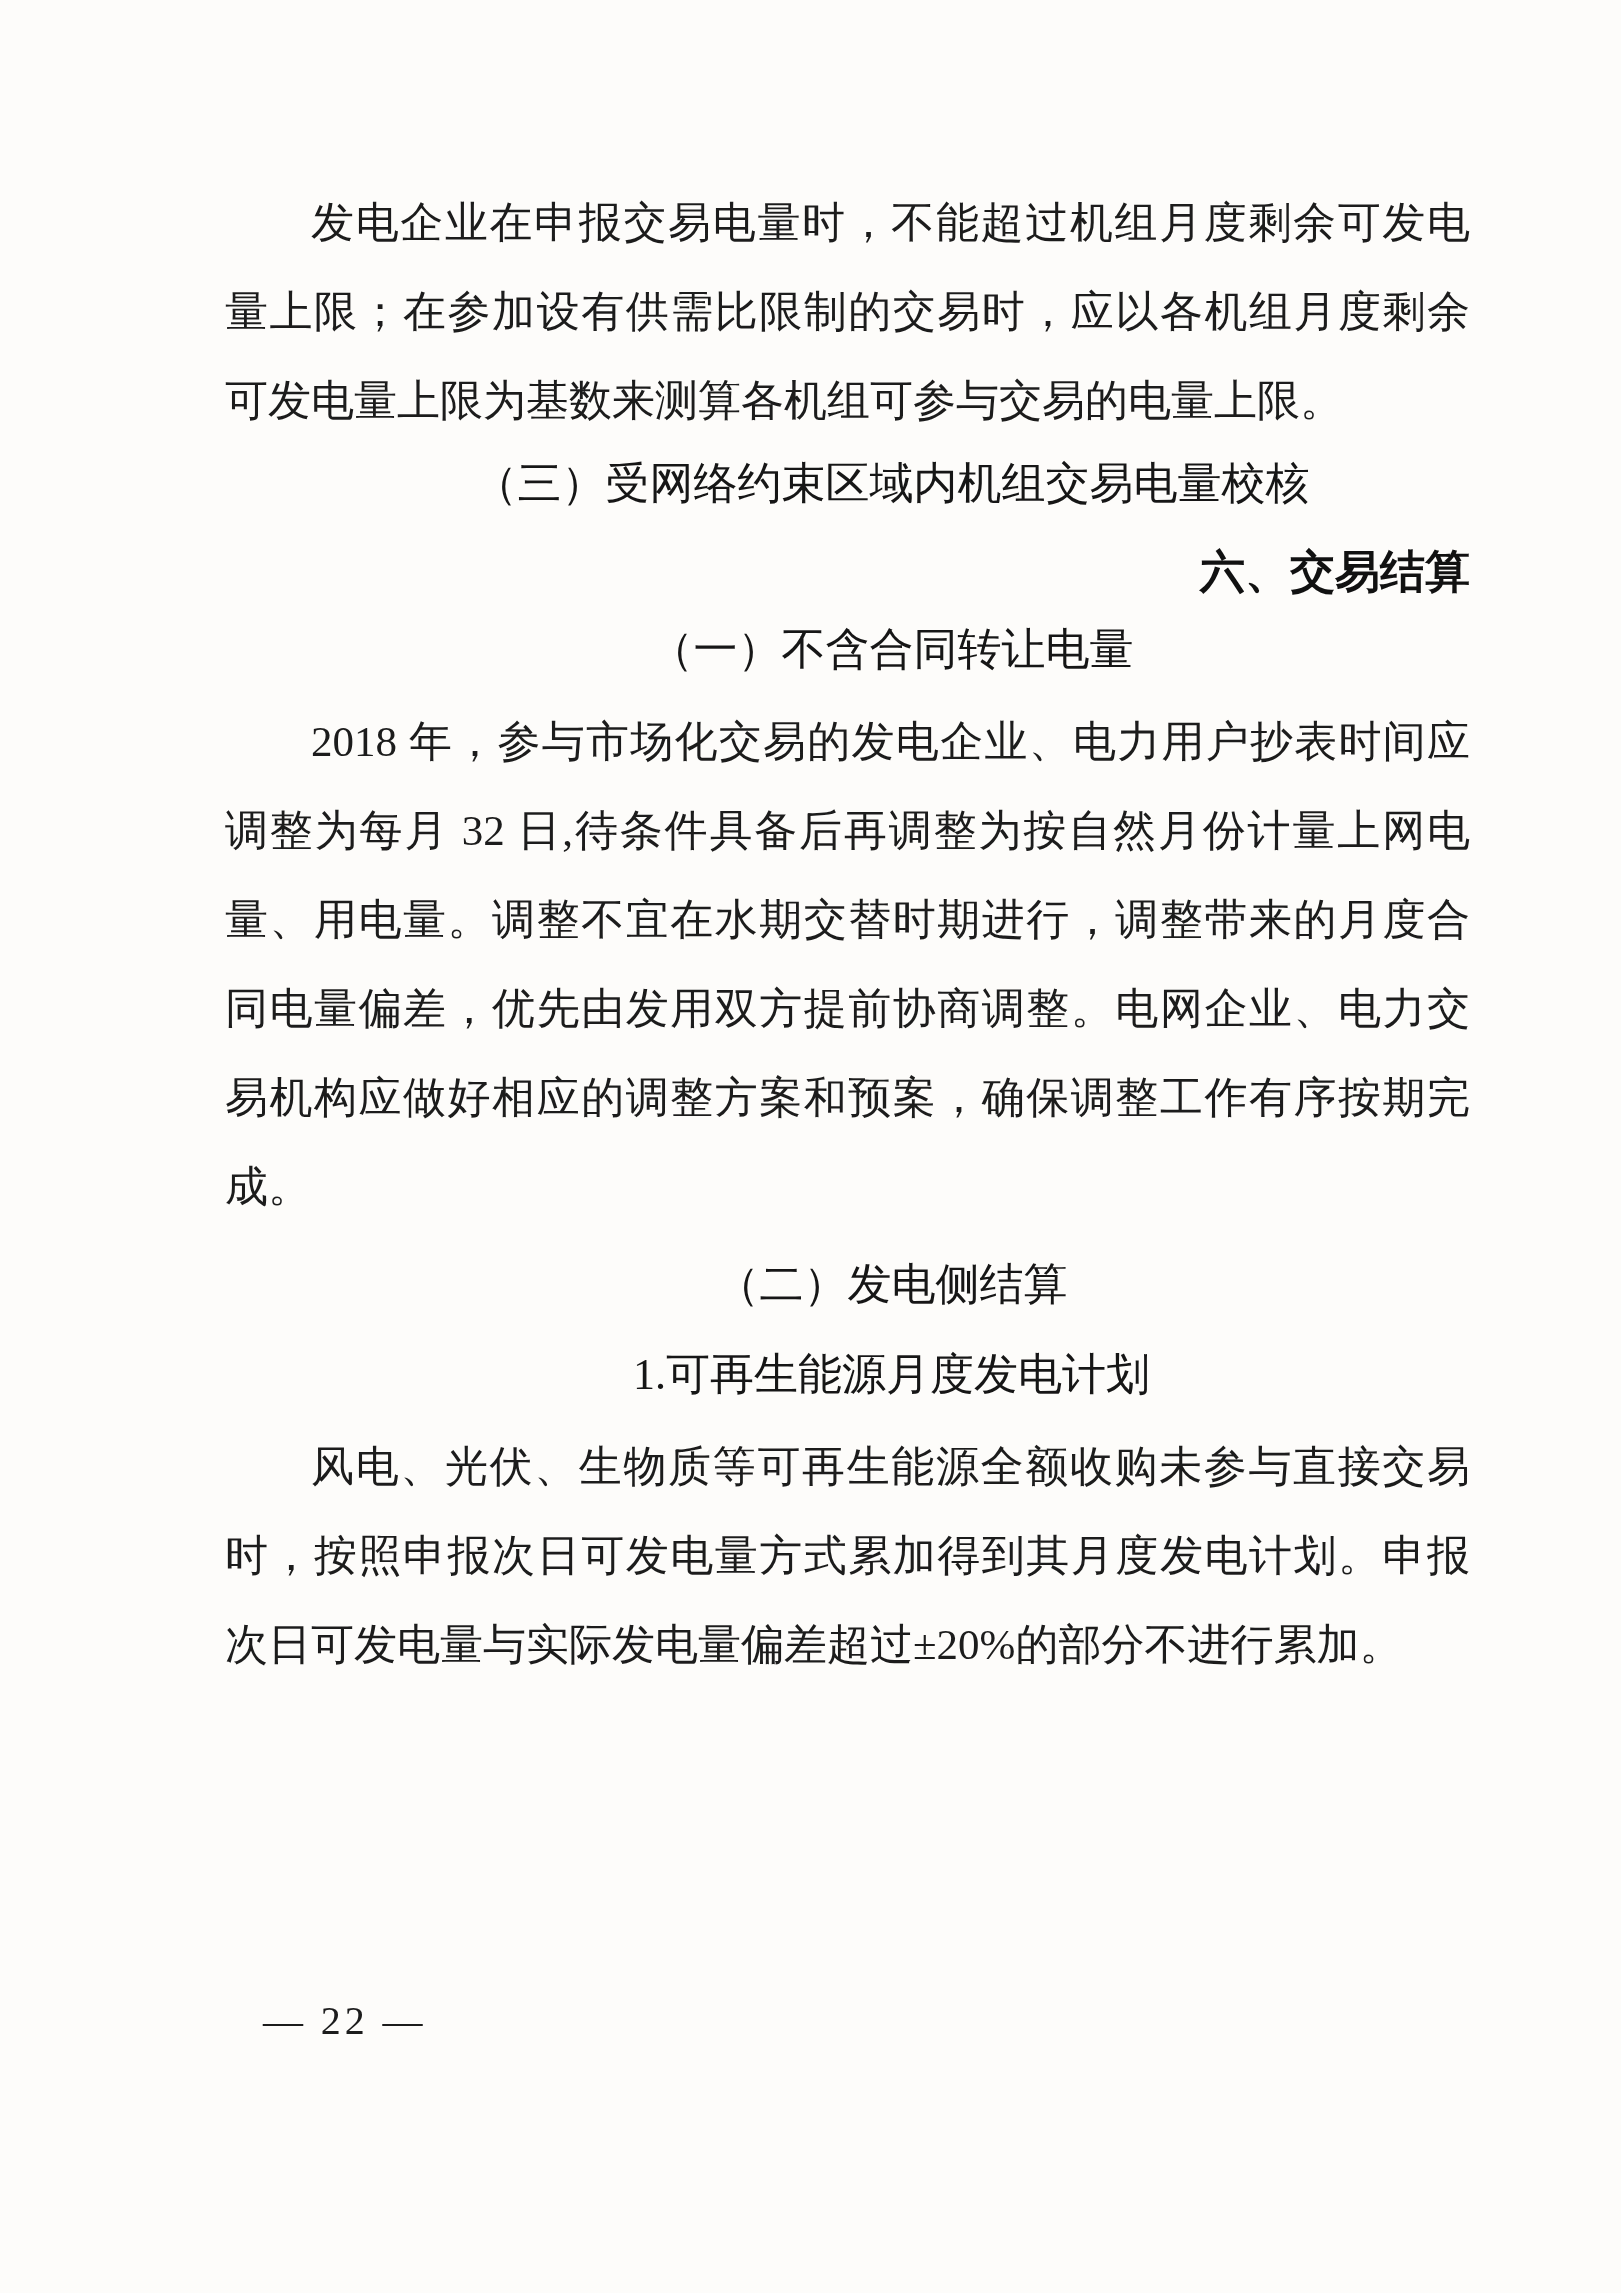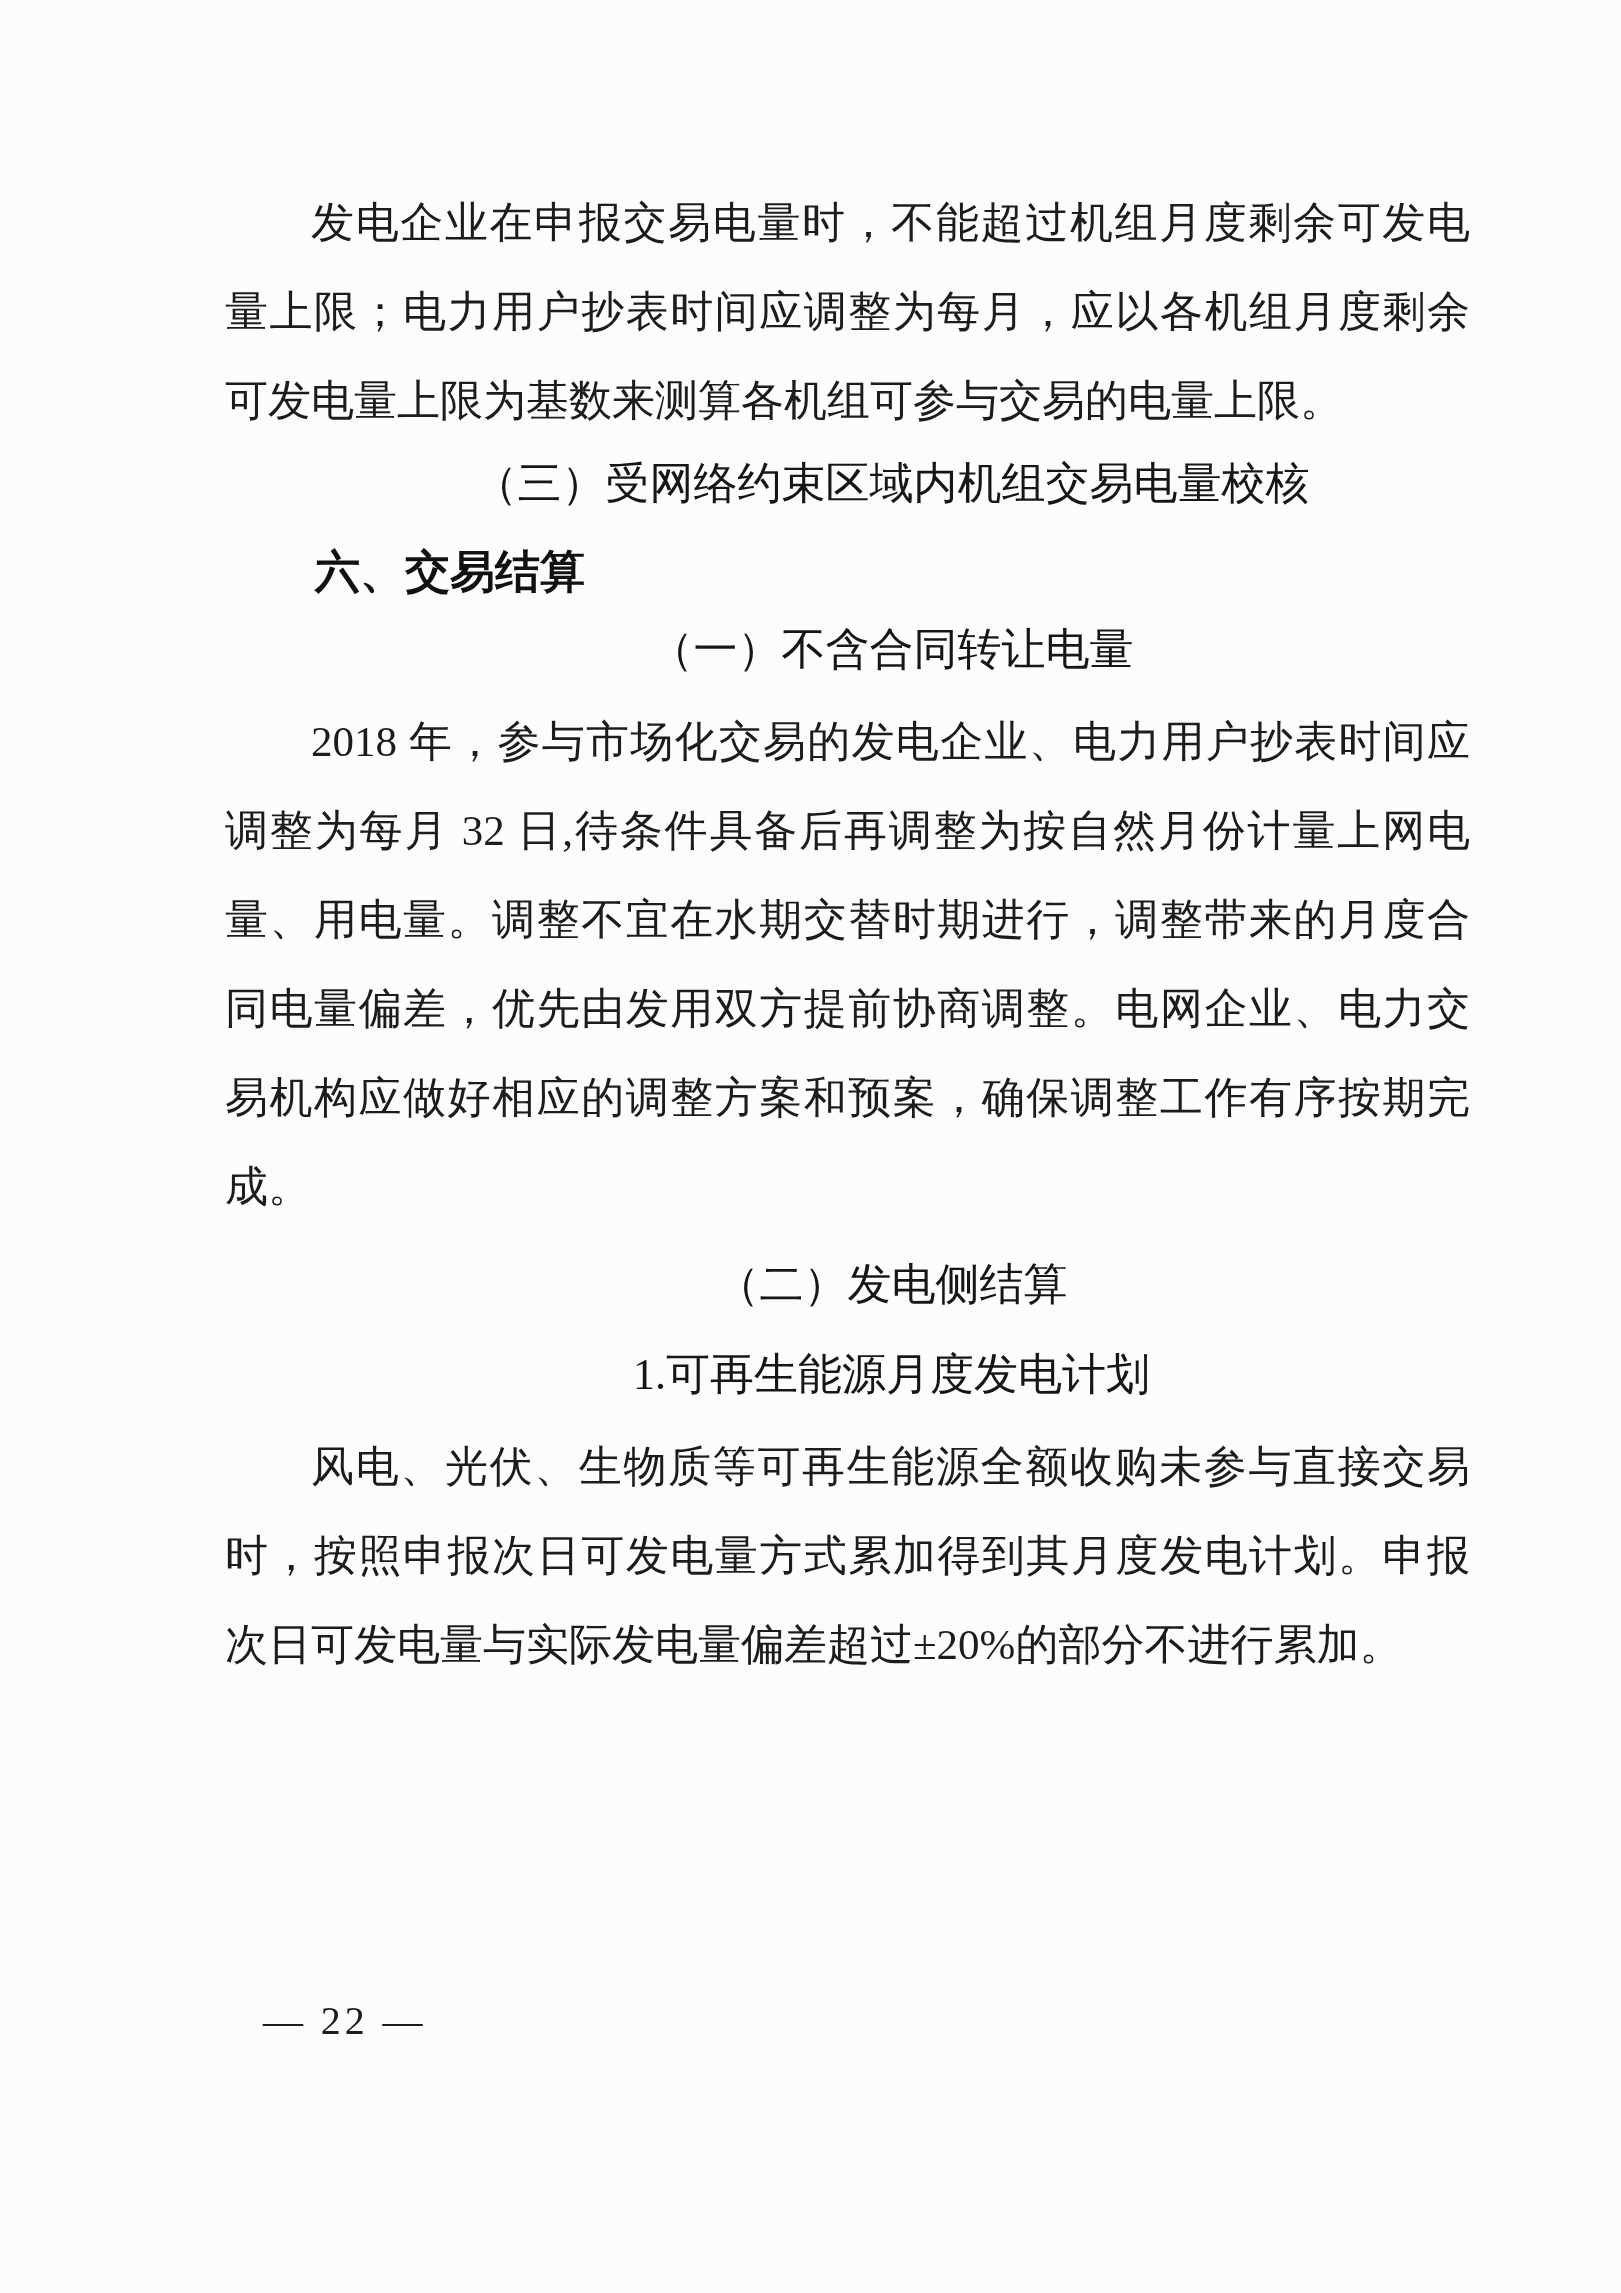--- a/index.html
+++ b/index.html
@@ -47,41 +47,41 @@
   }
   .head-bold {
     font-size: 45px;
     line-height: 78px;
     text-indent: 2em;
     margin: 0;
     font-weight: 700;
     font-family: "Liberation Sans", sans-serif;
     color: #111111;
   }
-  .mt10 { margin-top: 9.8px; }
+  .mt10 { margin-top: 9.8px; text-align: right; }
   .mt16 { margin-top: 15.7px; }
   .mt12 { margin-top: 11.8px; }
   .mt8  { margin-top: 7.8px; }
   .footer {
     position: absolute;
     left: 263px;
     top: 1997px;
     font-size: 40px;
     letter-spacing: 3.9px;
     color: #1c1c1c;
     font-family: "Liberation Serif", serif;
   }
 </style>
 </head>
 <body>
 
 <div class="page">
   <div class="content">
 
-    <p class="para">发电企业在申报交易电量时，不能超过机组月度剩余可发电量上限；电力用户抄表时间应调整为每月，应以各机组月度剩余可发电量上限为基数来测算各机组可参与交易的电量上限。</p>
+    <p class="para">发电企业在申报交易电量时，不能超过机组月度剩余可发电量上限；在参加设有供需比限制的交易时，应以各机组月度剩余可发电量上限为基数来测算各机组可参与交易的电量上限。</p>
 
     <p class="head-kaiti">（三）受网络约束区域内机组交易电量校核</p>
 
 
     <p class="head-bold mt10">六、交易结算</p>
 
     <p class="head-kaiti">（一）不含合同转让电量</p>
 
     <p class="para mt8">2018 年，参与市场化交易的发电企业、电力用户抄表时间应调整为每月 32 日,待条件具备后再调整为按自然月份计量上网电量、用电量。调整不宜在水期交替时期进行，调整带来的月度合同电量偏差，优先由发用双方提前协商调整。电网企业、电力交易机构应做好相应的调整方案和预案，确保调整工作有序按期完成。</p>
 

